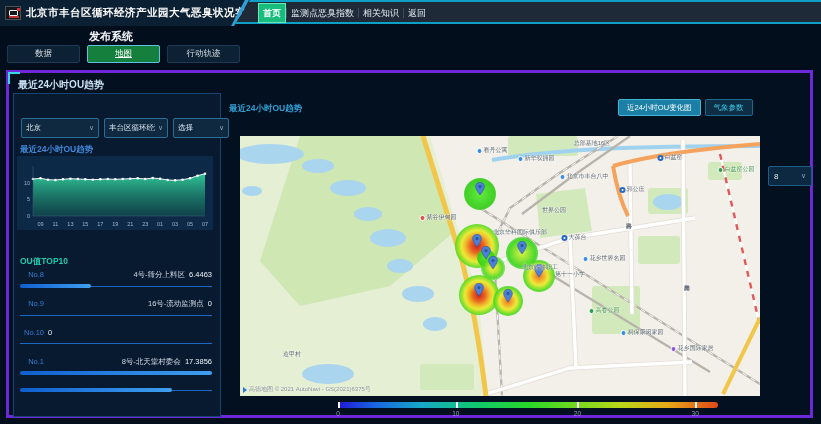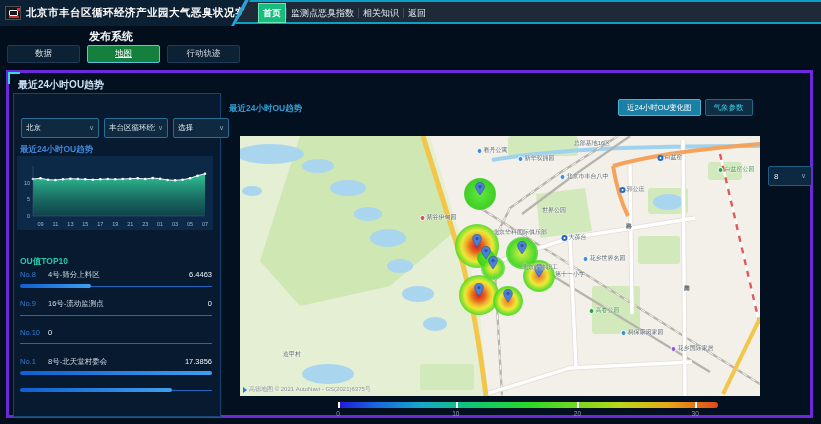--- a/index.html
+++ b/index.html
@@ -48,21 +48,21 @@
   .select { height:20px; background:#0e2940; border:1px solid #2a6e96; border-radius:2px;
             display:flex; align-items:center; padding:0 4px; gap:3px; cursor:pointer; }
   .select span { font-size:7.5px; color:#e2ecf4; overflow:hidden; white-space:nowrap; flex:1; }
   .select .chev, .point-select .chev { font-size:7px; color:#7fa8c0; font-style:normal; flex:none; }
   .sel-city { width:78px; } .sel-park { width:64px; } .sel-point { width:56px; }
   .chart-title { position:absolute; left:6px; top:50px; font-size:8.5px; font-weight:bold; color:#3f86d6; }
   .chart-box { position:absolute; left:3px; top:62px; width:196px; height:74px; background:#0c2947; }
   .toplist-title { position:absolute; left:6px; top:162px; font-size:8.5px; font-weight:bold; color:#1fc9ad; }
   .toplist { position:absolute; left:6px; top:174px; width:192px; }
   .trow { height:29px; position:relative; }
-  .trow-line { display:flex; align-items:baseline; gap:4px; font-size:7.5px; padding-top:2px; }
+  .trow-line { display:flex; align-items:baseline; gap:4px; font-size:7.5px; padding-top:2px;text-align:right; }
   .rank { color:#2e7fd4; width:24px; flex:none; }
   .tname { color:#cfd9e4; flex:1; white-space:nowrap; overflow:hidden; }
   .tval { color:#eef4fa; }
   .track { position:relative; height:4px; margin-top:4px; }
   .track::before { content:""; position:absolute; left:0; right:0; top:1.5px; height:1px; background:#1b66c0; }
   .fill { position:absolute; left:0; top:0; height:4px; border-radius:2px;
           background:linear-gradient(90deg,#0f5fd0,#3f9ff0); }
 
   
   .map-title { position:absolute; left:220px; top:30px; font-size:8.5px; font-weight:bold; color:#2f9fd4; }

